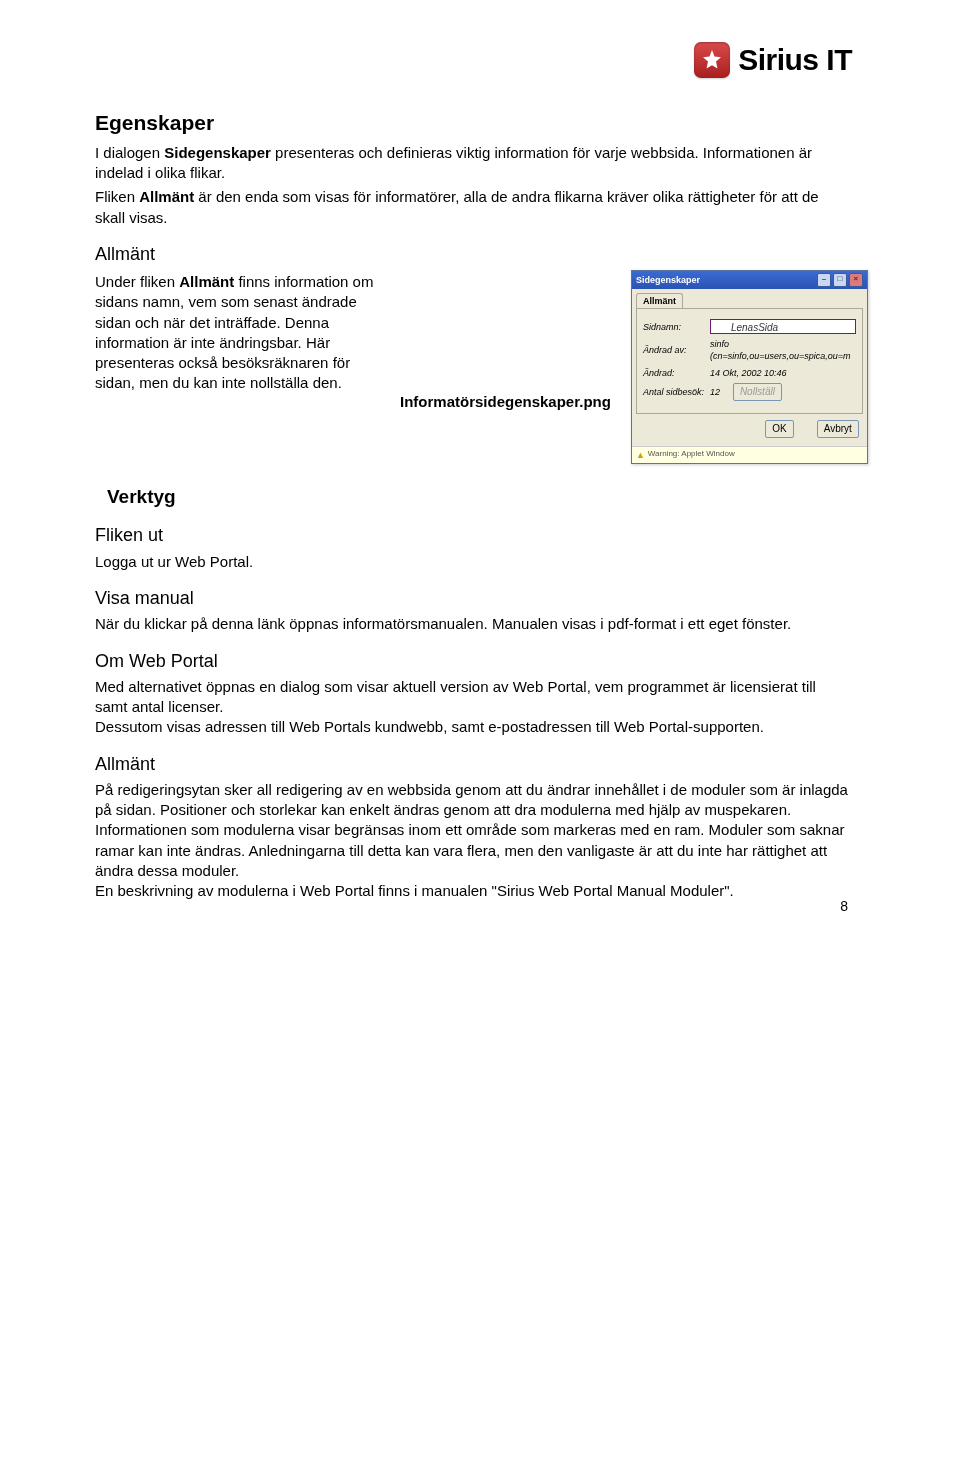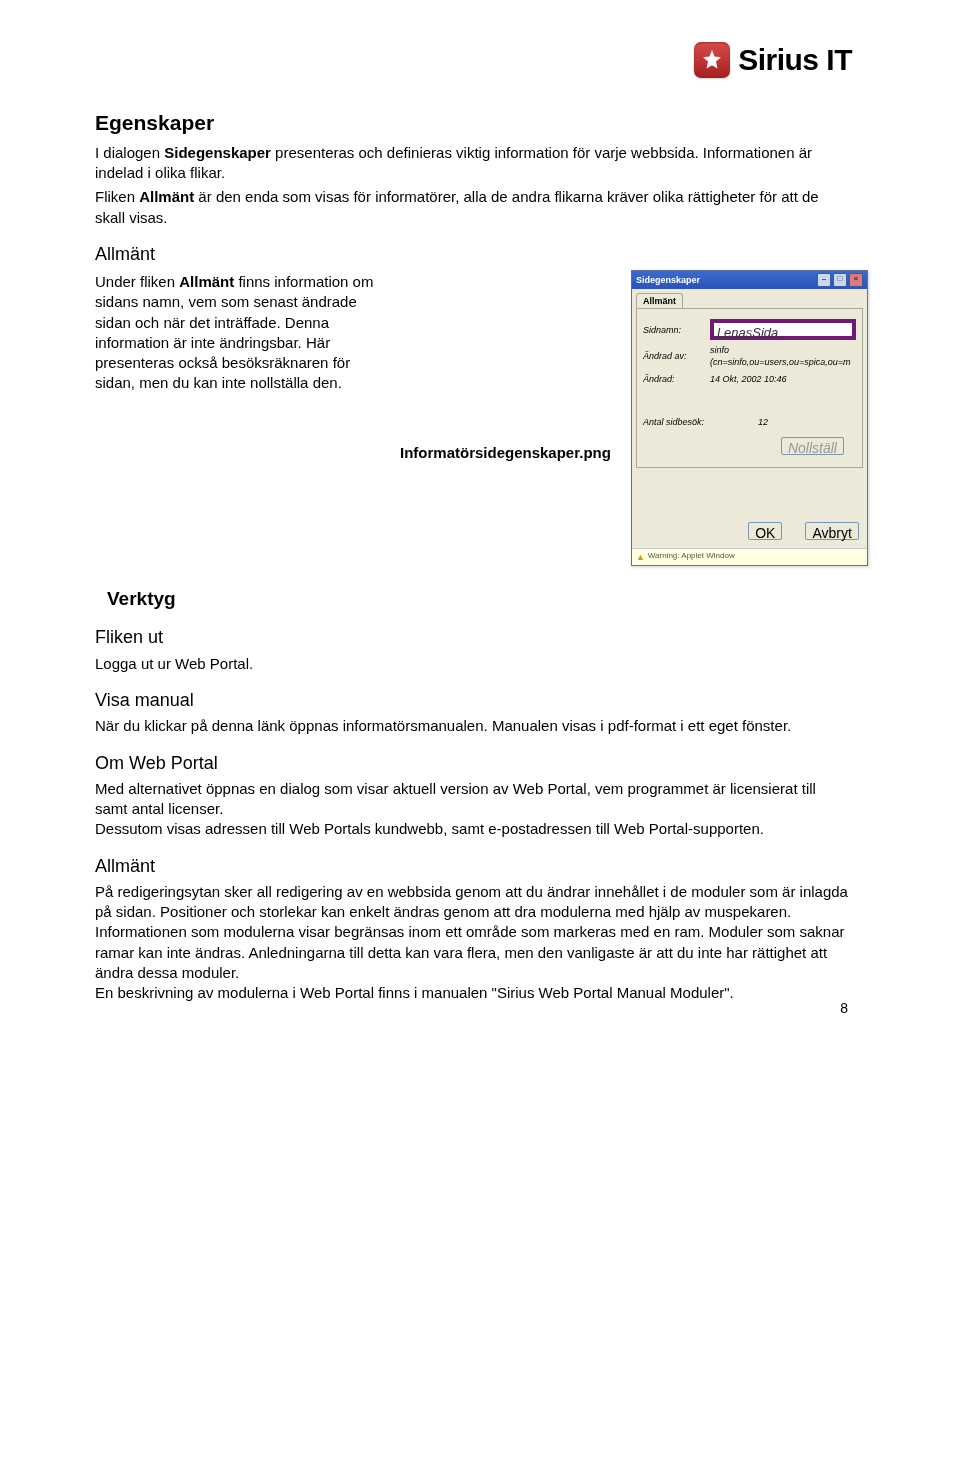--- a/index.html
+++ b/index.html
@@ -114,26 +114,26 @@
     padding: 1px 6px; font-weight:700; border-radius: 3px 3px 0 0; font-size: 9px;
   }
   .panel {
     border:1px solid #aca899; background:#ece9d8; padding: 6px 6px 8px 6px;
     font-size: 9px;
   }
   .row { display:flex; align-items:center; margin: 4px 0; gap:5px;font-style:italic; }
   .lbl { width: 62px; }
   .val { flex:1; }
   .inp {
-    border:4px solid #701a75; background:#fff; padding:1px 3px; height:11px;
-    font-size:13px; flex:1; color:#333;
+    border:1px solid #701a75; background:#fff; padding:1px 20px; height:11px;
+    font-size:10px; flex:1; color:#333;
   }
   .btn {
     border:1px solid #7a96b7; background:#ece9d8; padding:1px 6px; height:14px;
-    font-size:14px; border-radius:2px; color:#000;margin-top:48px;
+    font-size:10px; border-radius:2px; color:#000;
   }
   .btnrow { display:flex; justify-content:flex-end; gap:23px; padding: 6px 4px 4px 4px; }
   .warn {
     background:#ffffe1; border-top:1px solid #ccc; font-size:8px; color:#555;
     padding:2px 4px; display:flex; align-items:center; gap:3px;
   }
   .warn-icon { color:#c9a200; font-size:9px; }
   .page-num {
     position: absolute;
     bottom: 30px; right: 84px;
@@ -191,21 +191,21 @@
             <div class="row">
               <span class="lbl">Ändrad av:</span>
               <span class="val">sinfo (cn=sinfo,ou=users,ou=spica,ou=m</span>
             </div>
             <div class="row">
               <span class="lbl">Ändrad:</span>
               <span class="val">14 Okt, 2002 10:46</span>
             </div>
             <div class="row">
               <span class="lbl">Antal sidbesök:</span>
-              <span class="val" style="flex:0 0 auto;width:18px;margin-left:48px;">12</span>
+              <span class="val" style="flex:0 0 auto;width:18px;">12</span>
               <span class="btn" style="color:#999;">Nollställ</span>
             </div>
           </div>
           <div class="btnrow">
             <span class="btn">OK</span>
             <span class="btn">Avbryt</span>
           </div>
         </div>
         <div class="warn">
           <span class="warn-icon">▲</span>

